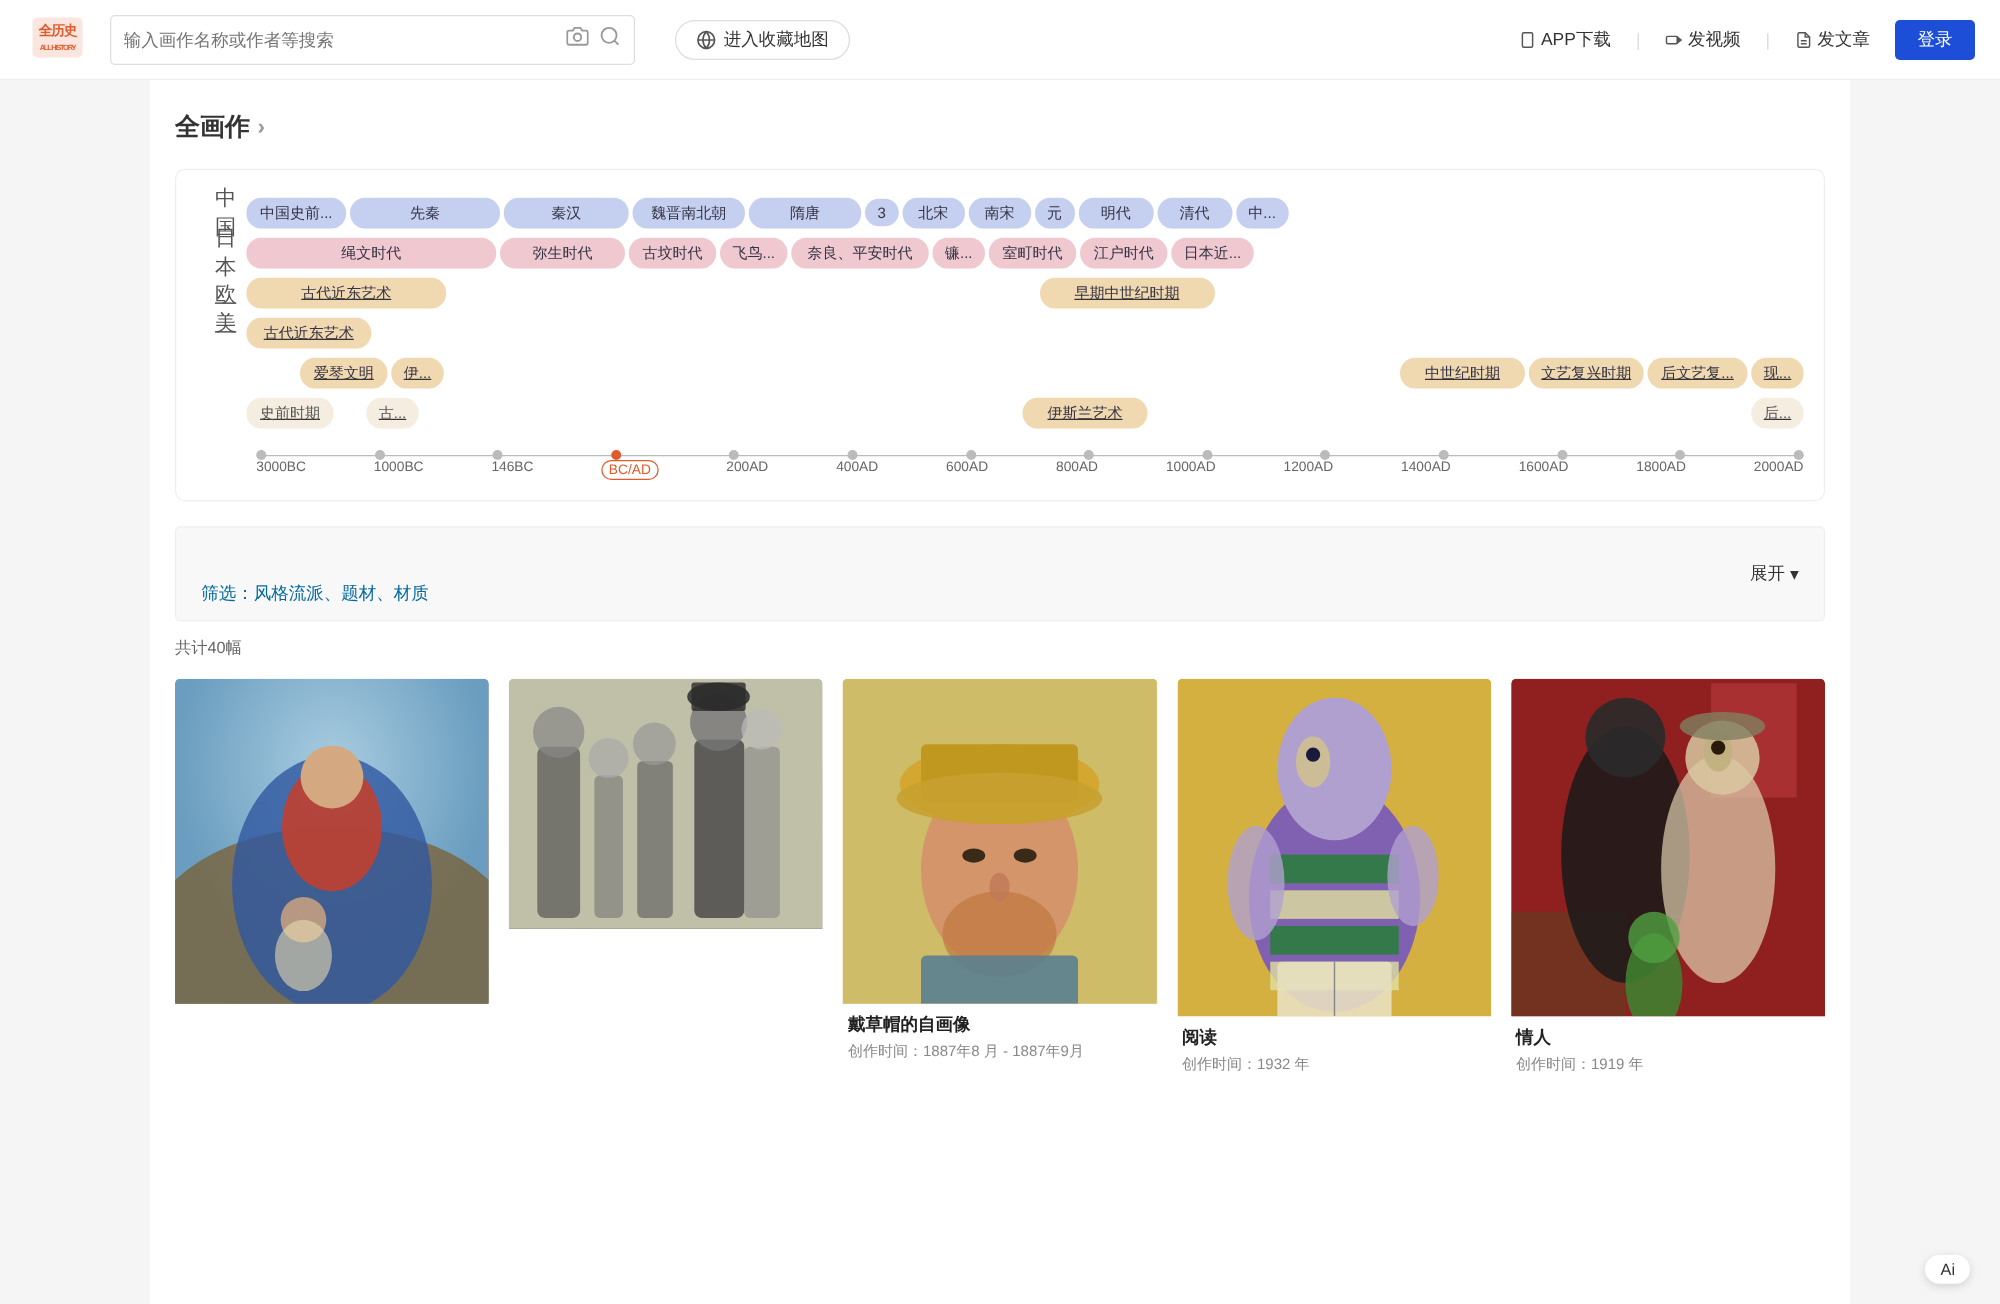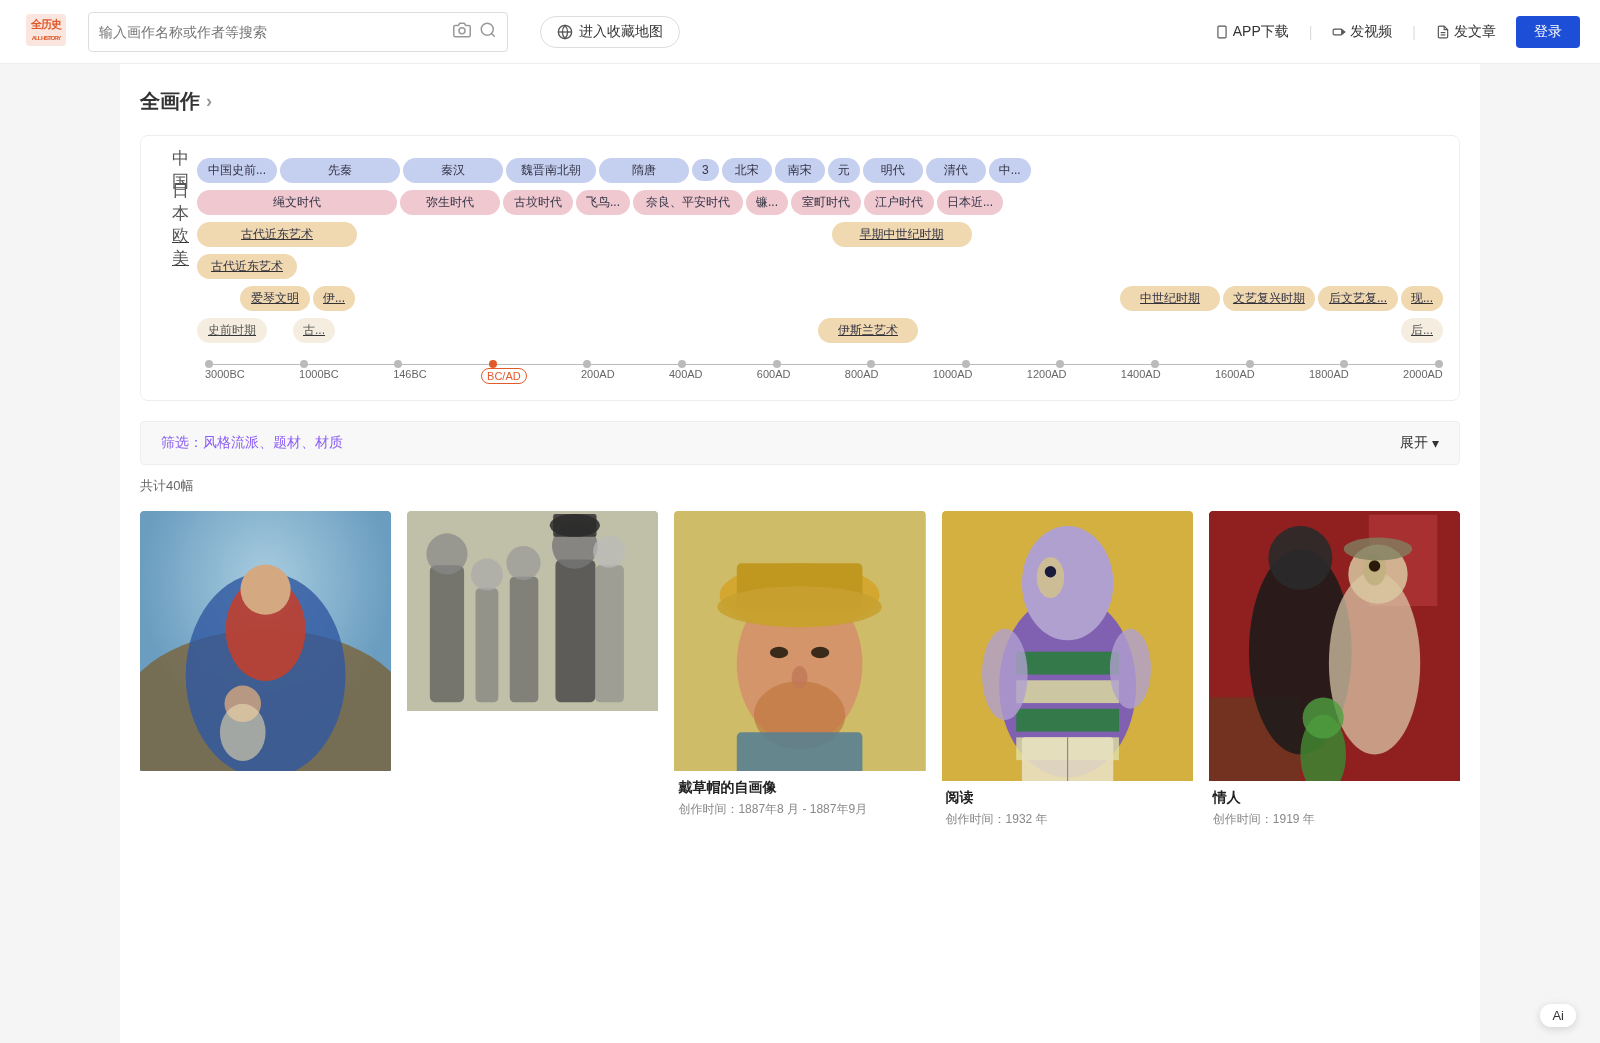--- a/index.html
+++ b/index.html
@@ -140,21 +140,21 @@
     .filter-bar {
       background: #f8f8f8;
       border: 1px solid #eee;
       border-radius: 4px;
       padding: 12px 20px;
       display: flex;
       align-items: center;
       justify-content: space-between;
       margin-bottom: 12px;
     }
-    .filter-label { font-size: 14px; color: #8b5cf6; }
+    .filter-label { font-size: 14px; color: #0369a1; margin-top: 32px; }
     .filter-expand { display: flex; align-items: center; gap: 4px; font-size: 14px; color: #333; cursor: pointer; }
 
     
     .count-text { font-size: 13px; color: #666; margin-bottom: 16px; }
 
     
     .artwork-grid {
       display: grid;
       grid-template-columns: repeat(5, 1fr);
       gap: 16px;

